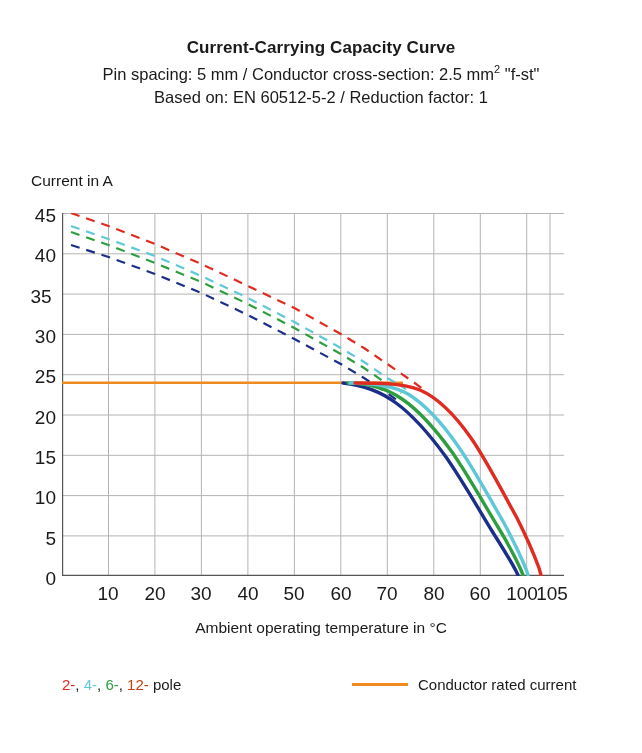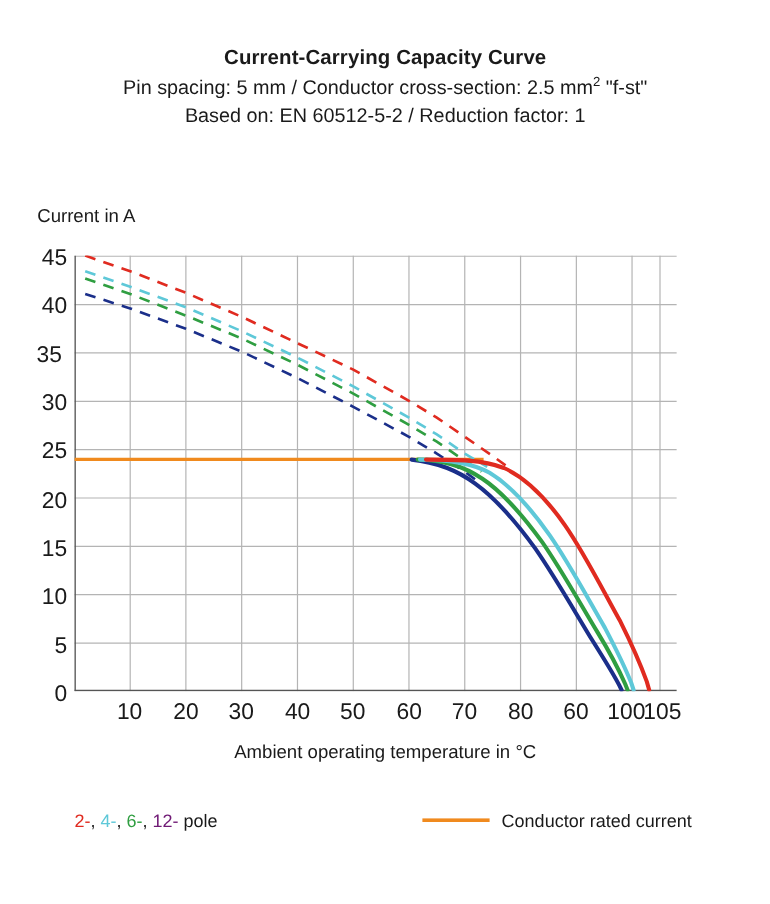--- a/index.html
+++ b/index.html
@@ -112,21 +112,21 @@
     width: 56px;
     height: 0;
     border-top: 3px solid #f08a1e;
     vertical-align: middle;
     margin-right: 10px;
     margin-bottom: 3px;
   }
   .p2 { color: #e02b20; }
   .p4 { color: #5ec8d8; }
   .p6 { color: #2f9e41; }
-  .p12 { color: #701a75; }
+  .p12 { color: #c2410c; }
   .pole-word { color: #1a1a1a; }
 </style>
 </head>
 <body>
 
 <div id="page">
 
   <div class="title-block">
     <div class="title-main">Current-Carrying Capacity Curve</div>
     <div class="title-sub"><span>Pin spacing: 5 mm / Conductor cross-section: 2.5 mm</span><span class="sup">2</span><span> "f-st"</span></div>

